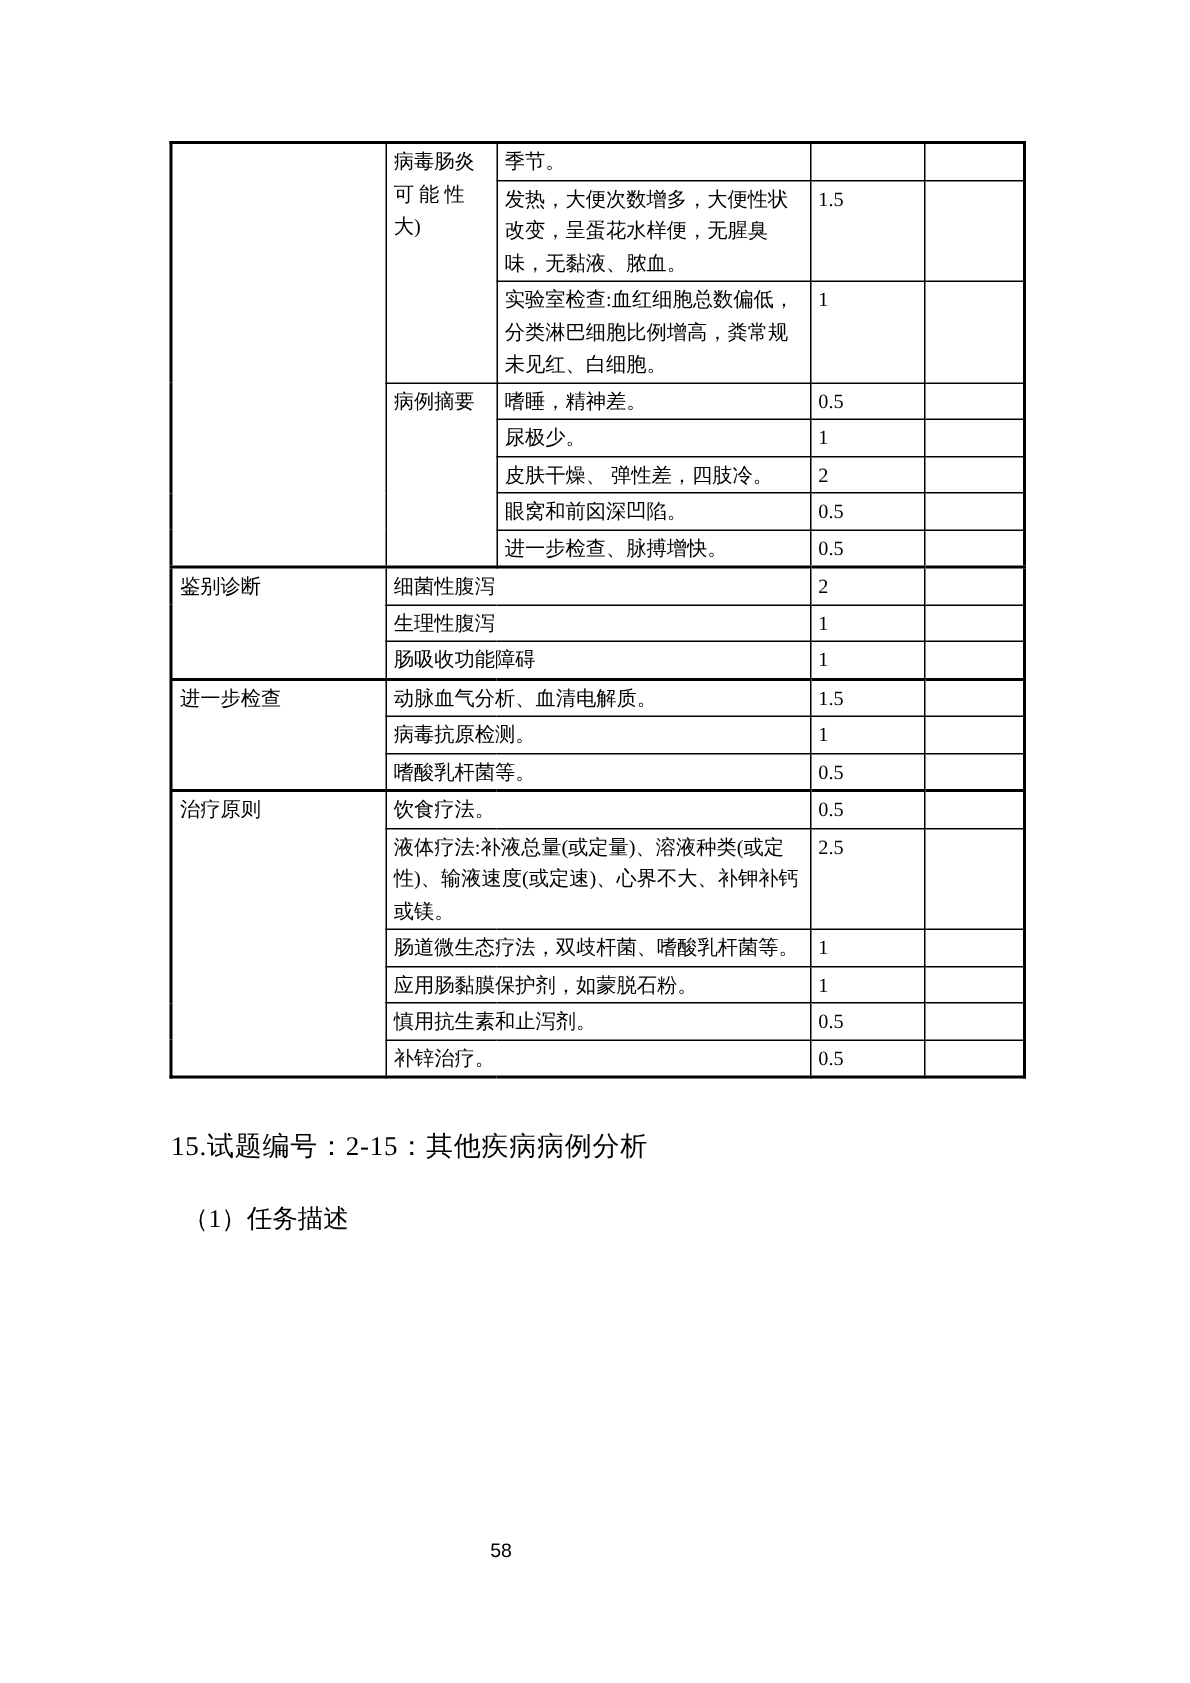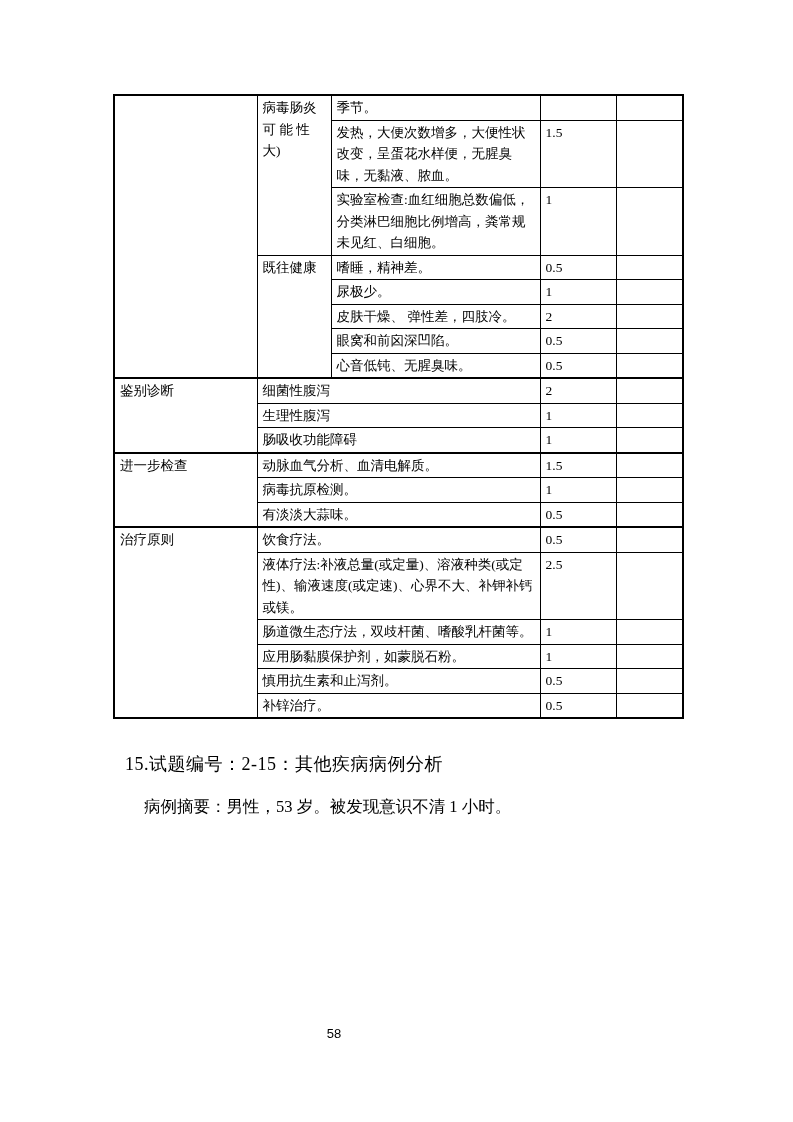--- a/index.html
+++ b/index.html
@@ -22,21 +22,21 @@
     vertical-align:top;
     white-space:pre-line;
     text-align:left;
     overflow:hidden;
   }
   table.score-table tr.section-start td { border-top:2px solid #000; }
   table.score-table td.cat { letter-spacing:0px; }
   table.score-table td.sub { text-align:justify; }
 
   .section-heading {
-    font-size:18px; font-weight:normal; margin:33px 0 0 12px;
+    font-size:18px; font-weight:normal; margin:33px 0 0 1px;
     letter-spacing:0.5px;
   }
   .subsection-heading {
     font-size:17px; font-weight:normal; margin:25px 0 0 9px;
   }
   .body-text { margin-top:13px; }
   .body-text p {
     font-size:16.5px; line-height:35px; text-align:justify;
     text-indent:31px; margin:0; word-break:break-all;
   }
@@ -74,42 +74,42 @@
             <td>发热，大便次数增多，大便性状改变，呈蛋花水样便，无腥臭味，无黏液、脓血。</td>
             <td>1.5</td>
             <td></td>
           </tr>
           <tr>
             <td>实验室检查:血红细胞总数偏低，分类淋巴细胞比例增高，粪常规未见红、白细胞。</td>
             <td>1</td>
             <td></td>
           </tr>
           <tr>
-            <td rowspan="5" class="sub">既往健康</td>
+            <td rowspan="5" class="sub">病例摘要</td>
             <td>嗜睡，精神差。</td>
             <td>0.5</td>
             <td></td>
           </tr>
           <tr>
             <td>尿极少。</td>
             <td>1</td>
             <td></td>
           </tr>
           <tr>
             <td>皮肤干燥、 弹性差，四肢冷。</td>
             <td>2</td>
             <td></td>
           </tr>
           <tr>
             <td>眼窝和前囟深凹陷。</td>
             <td>0.5</td>
             <td></td>
           </tr>
           <tr>
-            <td>心音低钝、无腥臭味。</td>
+            <td>进一步检查、脉搏增快。</td>
             <td>0.5</td>
             <td></td>
           </tr>
           <tr class="section-start">
             <td rowspan="3" class="cat">鉴别诊断</td>
             <td colspan="2">细菌性腹泻</td>
             <td>2</td>
             <td></td>
           </tr>
           <tr>
@@ -127,21 +127,21 @@
             <td colspan="2">动脉血气分析、血清电解质。</td>
             <td>1.5</td>
             <td></td>
           </tr>
           <tr>
             <td colspan="2">病毒抗原检测。</td>
             <td>1</td>
             <td></td>
           </tr>
           <tr>
-            <td colspan="2">有淡淡大蒜味。</td>
+            <td colspan="2">嗜酸乳杆菌等。</td>
             <td>0.5</td>
             <td></td>
           </tr>
           <tr class="section-start">
             <td rowspan="6" class="cat">治疗原则</td>
             <td colspan="2">饮食疗法。</td>
             <td>0.5</td>
             <td></td>
           </tr>
           <tr>
@@ -167,20 +167,20 @@
           <tr>
             <td colspan="2">补锌治疗。</td>
             <td>0.5</td>
             <td></td>
           </tr>
         </tbody>
     </table>
 
     <h2 class="section-heading">15.试题编号：2-15：其他疾病病例分析</h2>
 
+    <h3 class="subsection-heading">（1）任务描述</h3>
 
     <div class="body-text">
-      <p>病例摘要：男性，53 岁。被发现意识不清 1 小时。</p>
     </div>
   </div>
 
   <div class="page-num">58</div>
 </div>
 
 </body></html>

